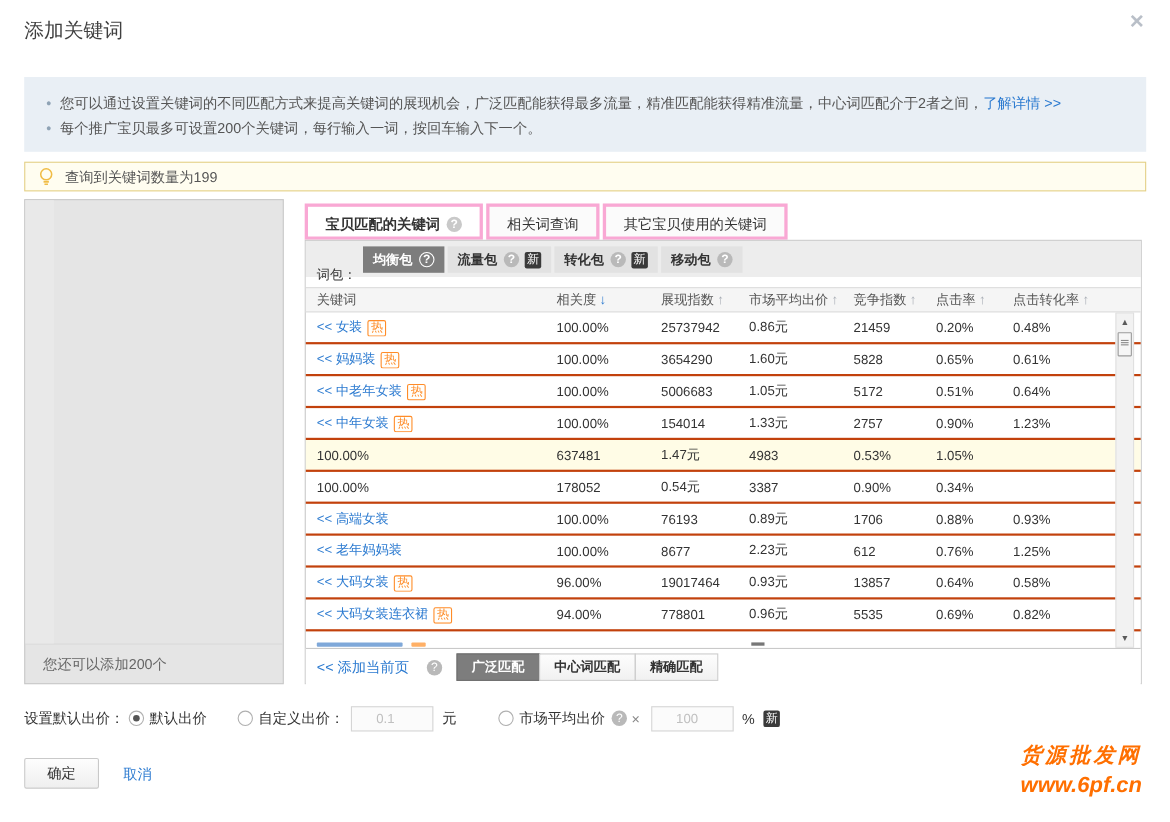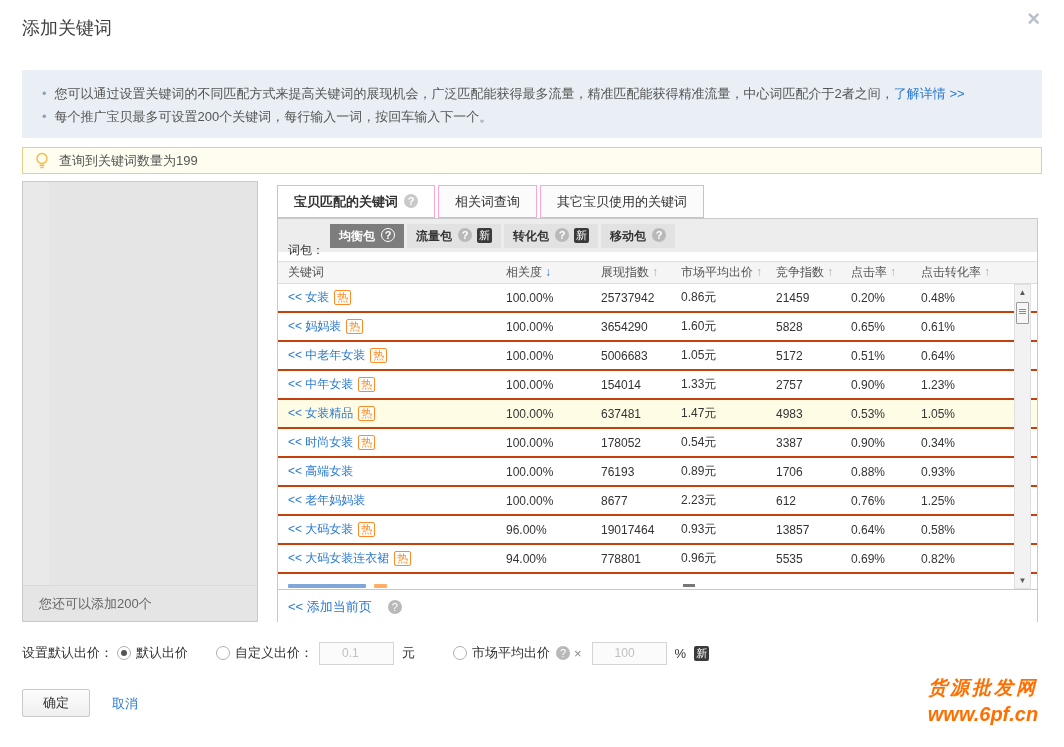--- a/index.html
+++ b/index.html
@@ -16,21 +16,21 @@
 
   .notice-box { position:absolute; left:22px; top:147px; width:1020px; height:27px; background:#fffdf0; border:1px solid #e4d088; display:flex; align-items:center; padding-left:12px; font-size:13px; color:#555; }
   .bulb { margin-right:10px; display:inline-flex; }
 
   .left-panel { position:absolute; left:22px; top:181px; width:236px; height:441px; border:1px solid #c9c9c9; background:#e5e5e5; }
   .textarea-area { position:relative; height:404px; border-bottom:1px solid #d9d9d9; }
   .gutter { position:absolute; left:0; top:0; width:26px; height:100%; background:#e9e9e9; }
   .hint-area { height:35px; line-height:35px; padding-left:16px; font-size:13px; color:#666; }
 
   .tabs { position:absolute; left:277px; top:185px; height:33px; display:flex; }
-  .tab { height:33px; line-height:32px; padding:0 16px; background:#fbfbfb; border:1px solid #f9a8d4; margin-right:3px; font-size:13px; color:#333; cursor:pointer; white-space:nowrap; }
+  .tab { height:33px; line-height:32px; padding:0 16px; background:#fbfbfb; border:3px solid #f9a8d4; margin-right:3px; font-size:13px; color:#333; cursor:pointer; white-space:nowrap; }
   .tab.active { background:#fff; font-weight:bold; }
   .help-icon { display:inline-block; width:14px; height:14px; line-height:14px; border-radius:50%; background:#b9b9b9; color:#fff; font-size:11px; text-align:center; margin-left:6px; vertical-align:1px; }
   .tab .help-icon { background:#c9c9c9; }
 
   .right-container { position:absolute; left:277px; top:218px; width:761px; height:404px; border:1px solid #c9c9c9; background:#fff; }
   .packs-row { height:33px; background:#ededed; display:flex; align-items:center; padding-left:10px; font-size:12px; }
   .packs-label { color:#333; margin-right:6px;margin-top:29px; }
   .pack-btn { height:24px; line-height:24px; padding:0 9px; margin-right:3px; background:#e2e2e2; font-weight:bold; color:#333; cursor:pointer; white-space:nowrap; }
   .pack-btn.active { background:#7d7d7d; color:#fff; }
   .pack-btn.active .help-icon { background:transparent; border:1px solid #fff; line-height:12px; }
@@ -173,30 +173,28 @@
       <div class="tr">
         <div><a class="kw-link">&lt;&lt; 中年女装</a><span class="hot-badge">热</span></div>
         <div><span>100.00%</span></div>
         <div><span>154014</span></div>
         <div><span>1.33元</span></div>
         <div><span>2757</span></div>
         <div><span>0.90%</span></div>
         <div><span>1.23%</span></div>
       </div>
       <div class="tr highlight">
-        <div><a class="kw-link">&lt;&lt; 女装精品</a><span class="hot-badge">热</span></div>
         <div><span>100.00%</span></div>
         <div><span>637481</span></div>
         <div><span>1.47元</span></div>
         <div><span>4983</span></div>
         <div><span>0.53%</span></div>
         <div><span>1.05%</span></div>
       </div>
       <div class="tr">
-        <div><a class="kw-link">&lt;&lt; 时尚女装</a><span class="hot-badge">热</span></div>
         <div><span>100.00%</span></div>
         <div><span>178052</span></div>
         <div><span>0.54元</span></div>
         <div><span>3387</span></div>
         <div><span>0.90%</span></div>
         <div><span>0.34%</span></div>
       </div>
       <div class="tr">
         <div><a class="kw-link">&lt;&lt; 高端女装</a></div>
         <div><span>100.00%</span></div>
@@ -235,20 +233,25 @@
       </div>
     </div>
   <div class="partial-row">
     <div class="smudge-blue"></div>
     <div class="smudge-orange"></div>
     <div class="smudge-dark"></div>
   </div>
   <div class="tfoot-bar">
     <a class="add-link">&lt;&lt; 添加当前页</a>
     <span class="help-icon">?</span>
+    <div class="match-group" id="matchGroup">
+        <button class="match-btn active">广泛匹配</button>
+        <button class="match-btn">中心词匹配</button>
+        <button class="match-btn">精确匹配</button>
+      </div>
   </div>
   <div class="scrollbar">
     <div class="sb-arrow sb-up">▲</div>
     <div class="sb-thumb">
         <i></i>
         <i></i>
         <i></i>
       </div>
     <div class="sb-arrow sb-down">▼</div>
   </div>

